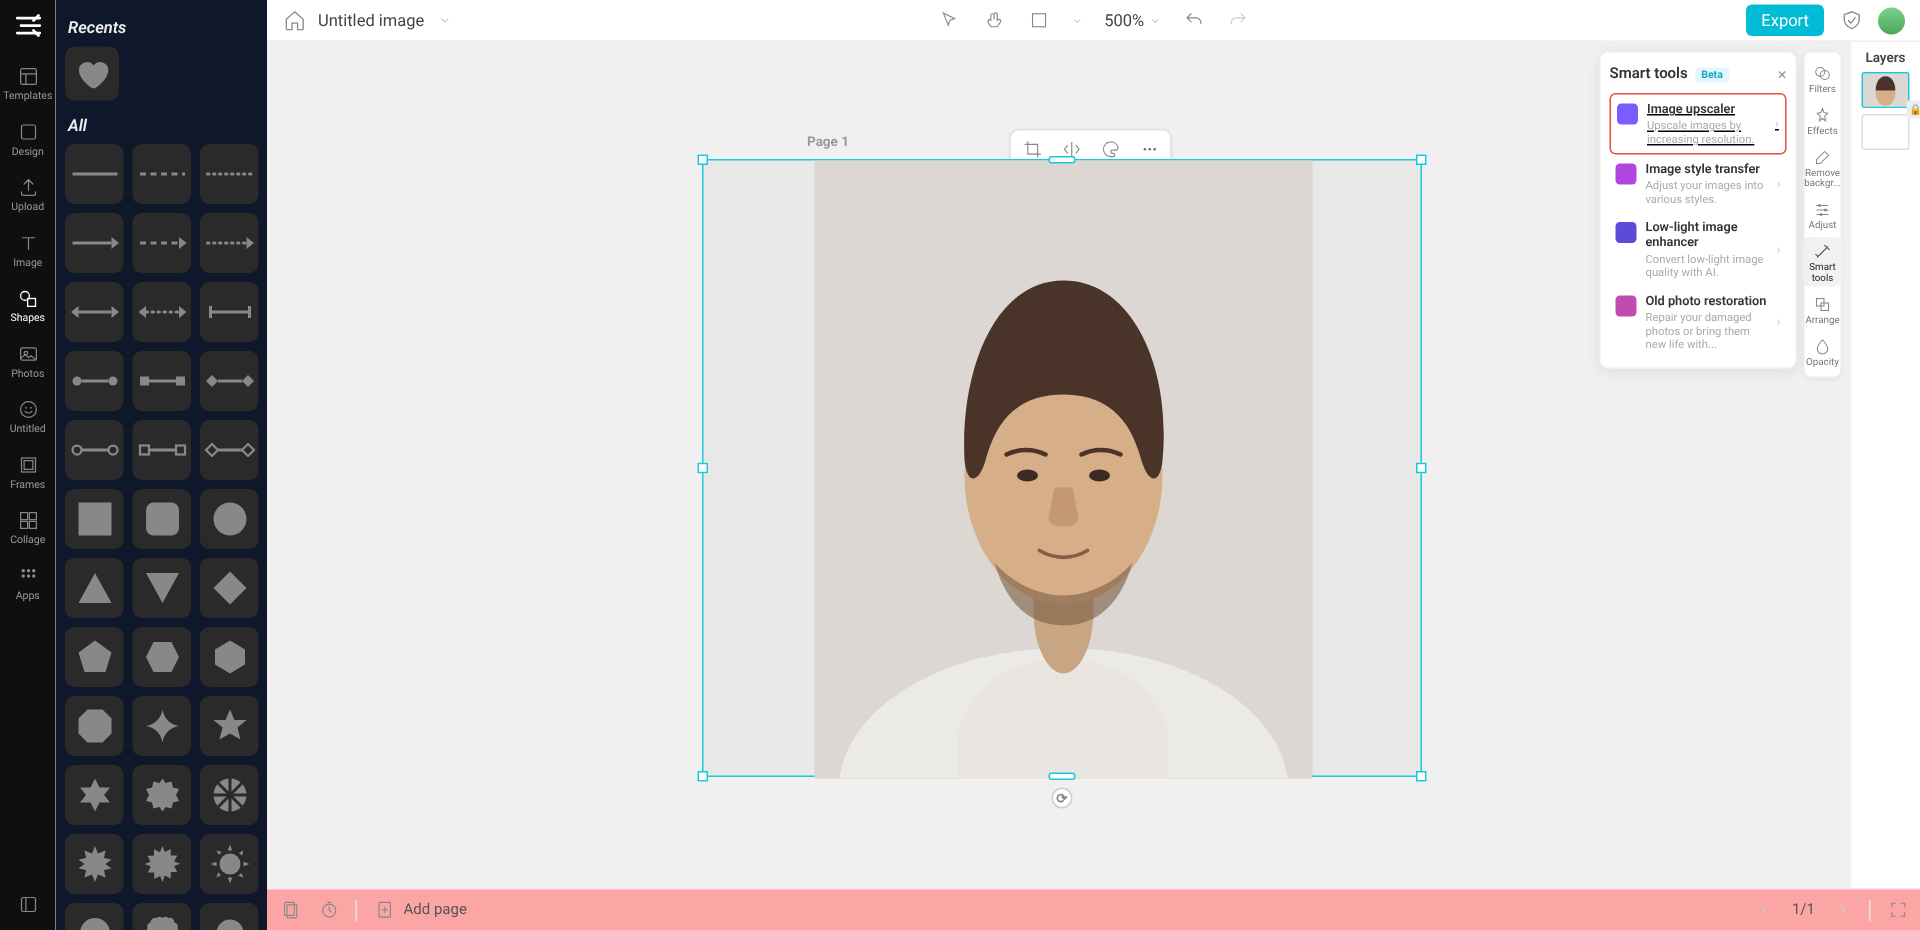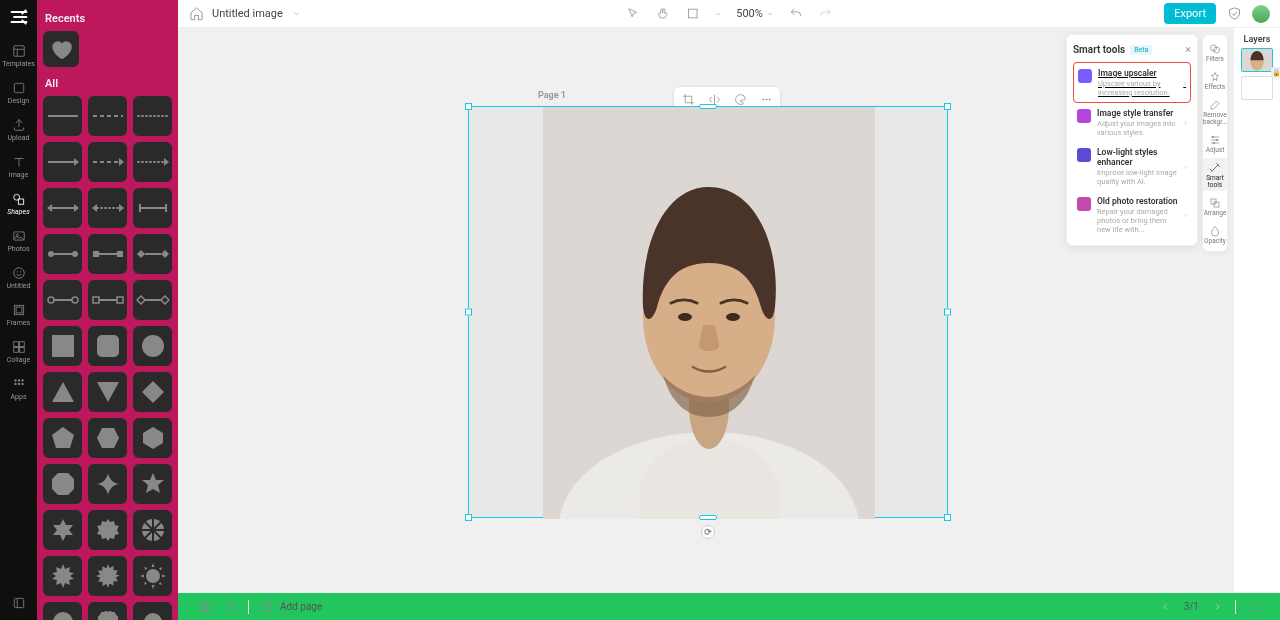--- a/index.html
+++ b/index.html
@@ -2,26 +2,26 @@
 <html><head>
 <meta charset="utf-8">
 <style>
 * { margin: 0; padding: 0; box-sizing: border-box; font-family: -apple-system, BlinkMacSystemFont, "Segoe UI", Roboto, sans-serif; }
 body { width: 1280px; height: 620px; overflow: hidden; background: #f0f0f0; display: flex; flex-direction: column; }
 
 
 .left-nav { position: absolute; left: 0; top: 0; width: 37px; height: 620px; background: #0f0f0f; display: flex; flex-direction: column; align-items: center; padding-top: 6px; color: #aaa; }
 .left-nav-logo { width: 22px; height: 22px; margin-bottom: 10px; display:flex;align-items:center;justify-content:center; }
 .left-nav-item { width: 37px; display: flex; flex-direction: column; align-items: center; justify-content:center; padding: 5px 0 6px; cursor: pointer; font-size: 7px; line-height:9px; color:#999;}
-.left-nav-item.active { color:#fff;font-style:italic; }
+.left-nav-item.active { color:#fff; }
 .left-nav-item .ic { width:15px; height:15px; display:flex;align-items:center;justify-content:center;margin-bottom:2px;}
 .left-nav-bottom { position:absolute; bottom:10px; width:37px; display:flex; justify-content:center; color:#888;}
 
 
-.side-panel { position:absolute; left:37px; top:0; width:141px; height:620px; background:#be185d; color:#eee; overflow-y:auto; padding:8px 6px; }
+.side-panel { position:absolute; left:37px; top:0; width:141px; height:620px; background:#0f172a; color:#eee; overflow-y:auto; padding:8px 6px;font-style:italic; }
 .side-panel::-webkit-scrollbar{width:0}
 .side-panel h3 { font-size:11px; font-weight:600; margin:4px 2px 6px;}
 .recent-row { display:flex; gap:6px; margin-bottom:10px;}
 .recent-shape { width:36px; height:36px; background:#2a2a2a; border-radius:6px; display:flex;align-items:center;justify-content:center;}
 .shape-grid { display:grid; grid-template-columns: repeat(3, 1fr); gap:6px; }
 .shape-cell { height:40px; background:#2a2a2a; border-radius:6px; display:flex;align-items:center;justify-content:center; position:relative;}
 .panel-expand-tab { position:absolute; left:178px; top:300px; width:6px; height:40px; background:#1a1a1a; border-radius:0 6px 6px 0;}
 
 
 .topbar { position:absolute; left:178px; top:0; right:0; height:28px; background:#fff; display:flex; align-items:center; padding:0 10px; border-bottom:1px solid #eee; font-size:11px; color:#444;}
@@ -60,32 +60,32 @@
 
 .tool-rail { position:absolute; right:52px; top:34px; width:26px; background:#fff; border:1px solid #eee; border-radius:6px; padding:4px 0; display:flex; flex-direction:column; align-items:center; gap:2px; box-shadow:0 1px 4px rgba(0,0,0,.05);}
 .tool-rail-item{width:26px;padding:3px 0 2px;display:flex;flex-direction:column;align-items:center;font-size:6.5px;line-height:7px;color:#777;cursor:pointer;text-align:center}
 .tool-rail-item.active{background:#f2f2f2;color:#222;border-radius:4px}
 .tool-rail-item .ic{height:13px;display:flex;align-items:center;justify-content:center;margin-bottom:1px}
 
 
 .popover{position:absolute; right:82px; top:34px; width:132px; background:#fff; border:1px solid #eee; border-radius:6px; box-shadow:0 2px 10px rgba(0,0,0,.08); padding:8px 6px 6px;}
 .popover-head{display:flex;align-items:center;gap:5px;margin-bottom:6px}
 .popover-head .title{font-size:10px;font-weight:600;color:#333}
-.beta-badge{font-size:7px;background:#e3f6fb;color:#17a8c7;padding:1px 4px;border-radius:3px;font-weight:400}
+.beta-badge{font-size:7px;background:#e3f6fb;color:#17a8c7;padding:1px 4px;border-radius:3px;font-weight:700}
 .popover-close{margin-left:auto;color:#999;font-size:11px;cursor:pointer}
 .tool-item{display:flex;gap:6px;align-items:flex-start;padding:5px 4px;border-radius:4px;cursor:pointer;position:relative}
 .tool-item.highlight{border:1.5px solid #e74c3c;text-decoration:underline;}
 .tool-item .ticon{width:14px;height:14px;border-radius:3px;flex-shrink:0;margin-top:1px}
 .tool-item .ttext{flex:1;min-width:0}
 .tool-item .tname{font-size:8.5px;font-weight:600;color:#333;line-height:10px}
 .tool-item .tdesc{font-size:7.5px;color:#aaa;line-height:9px;margin-top:1px}
 .tool-item .chev{color:#ccc;font-size:9px;align-self:center}
 
 
-.bottombar{position:absolute;left:178px;right:0;bottom:0;height:28px;background:#22c55e;border-top:1px solid #eee;display:flex;align-items:center;padding:0 18px;font-size:10px;color:#555}
+.bottombar{position:absolute;left:178px;right:0;bottom:0;height:28px;background:#fca5a5;border-top:1px solid #eee;display:flex;align-items:center;padding:0 7px;font-size:10px;color:#555}
 .bottombar .bb-left{display:flex;align-items:center;gap:10px}
 .bottombar .bb-right{margin-left:auto;display:flex;align-items:center;gap:10px}
 .divider{width:1px;height:14px;background:#e5e5e5}
 
 
 .sstroke{stroke:#888;fill:none;stroke-width:1.4}
 </style>
 </head>
 <body>
 
@@ -628,37 +628,37 @@
 <div class="popover">
   <div class="popover-head">
     <span class="title">Smart tools</span>
     <span class="beta-badge">Beta</span>
     <span class="popover-close">×</span>
   </div>
   <div class="tool-item highlight">
     <span class="ticon" style="background:#7b5cff"></span>
     <span class="ttext">
         <div class="tname">Image upscaler</div>
-        <div class="tdesc">Upscale various by increasing resolution.</div>
+        <div class="tdesc">Upscale images by increasing resolution.</div>
       </span>
     <span class="chev">›</span>
   </div>
   <div class="tool-item">
     <span class="ticon" style="background:#b245e0"></span>
     <span class="ttext">
         <div class="tname">Image style transfer</div>
         <div class="tdesc">Adjust your images into various styles.</div>
       </span>
     <span class="chev">›</span>
   </div>
   <div class="tool-item">
     <span class="ticon" style="background:#5b4bd6"></span>
     <span class="ttext">
-        <div class="tname">Low-light styles enhancer</div>
-        <div class="tdesc">Improve low-light image quality with AI.</div>
+        <div class="tname">Low-light image enhancer</div>
+        <div class="tdesc">Convert low-light image quality with AI.</div>
       </span>
     <span class="chev">›</span>
   </div>
   <div class="tool-item">
     <span class="ticon" style="background:#c24bb2"></span>
     <span class="ttext">
         <div class="tname">Old photo restoration</div>
         <div class="tdesc">Repair your damaged photos or bring them new life with...</div>
       </span>
     <span class="chev">›</span>
@@ -706,21 +706,21 @@
         </span>
       <span>Add page</span>
     </span>
   </div>
   <div class="bb-right">
     <span class="icbtn dim">
         <svg width="11" height="11" viewBox="0 0 24 24">
           <path d="M15 6l-6 6 6 6" stroke="#ccc" fill="none" stroke-width="1.8"></path>
         </svg>
       </span>
-    <span>3/1</span>
+    <span>1/1</span>
     <span class="icbtn dim">
         <svg width="11" height="11" viewBox="0 0 24 24">
           <path d="M9 6l6 6-6 6" stroke="#ccc" fill="none" stroke-width="1.8"></path>
         </svg>
       </span>
     <span class="divider"></span>
     <span class="icbtn">
         <svg width="13" height="13" viewBox="0 0 24 24">
           <path d="M4 9V4h5M20 9V4h-5M4 15v5h5M20 15v5h-5" class="sstroke"></path>
         </svg>

